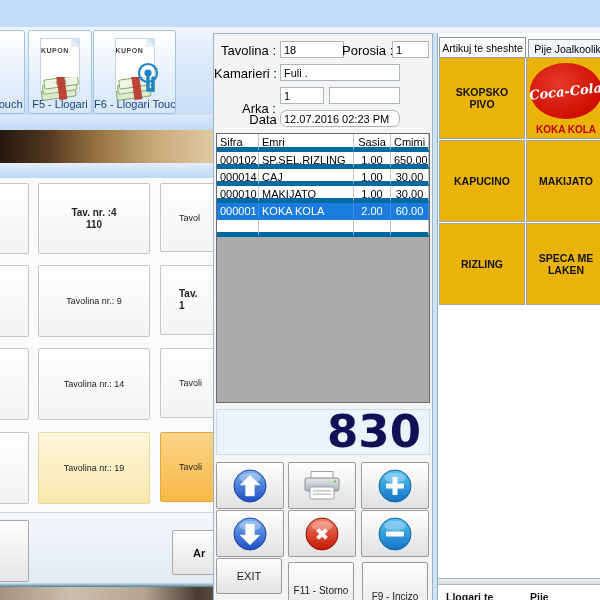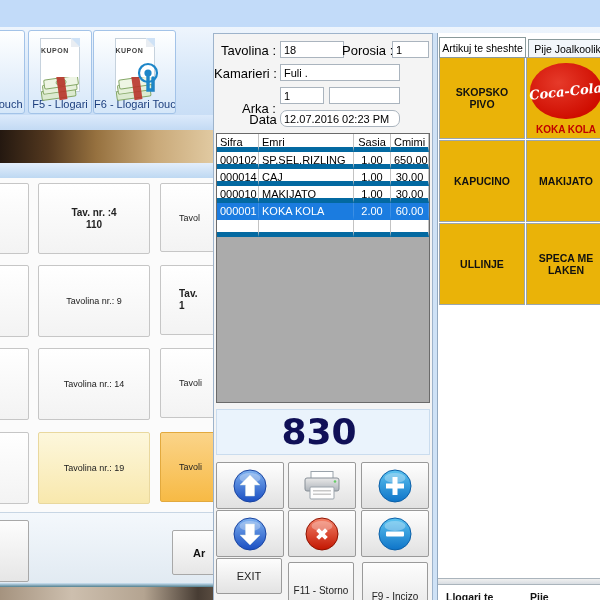--- a/index.html
+++ b/index.html
@@ -67,21 +67,21 @@
         border:1px solid #6a6a6a;box-sizing:border-box;font-size:11px;overflow:hidden;}
   .grow{display:grid;grid-template-columns:42px 95px 37px 1fr;height:17px;line-height:16px;background:#fff;}
   .grow.hdr{height:18px;line-height:17px;}
   .gcell{border-right:1px solid #c3c3c3;border-bottom:5px solid #0369a1;padding:0 3px;overflow:hidden;
          white-space:nowrap;box-sizing:border-box;}
   .gcell.num{text-align:center;}
   .grow.sel .gcell{background:#1b7ce0;color:#fff;border-right-color:#3c8fe4;border-bottom-color:#1b7ce0;}
 
   .totalbox{position:absolute;left:2px;top:375px;width:214px;height:46px;background:#eaf3fc;
             border:1px solid #cadcee;box-sizing:border-box;}
-  .totalval{font-size:36px;font-weight:bold;color:#101057;text-align:center;padding-right:8px;
+  .totalval{font-size:45px;font-weight:bold;color:#101057;text-align:right;padding-right:8px;
             line-height:44px;font-family:"DejaVu Sans",sans-serif;}
 
   .icobtn{position:absolute;width:66px;height:45px;border:1px solid #9a9a9a;border-radius:2px;
           background:linear-gradient(#fefefe,#e1e1e1);display:flex;align-items:center;justify-content:center;}
   .txtbtn{position:absolute;border:1px solid #9a9a9a;border-radius:2px;color:#222;
           background:linear-gradient(#fdfdfd,#e3e3e3);display:flex;justify-content:center;font-size:10px;}
   .exitbtn{left:2px;top:524px;width:64px;height:34px;align-items:center;font-size:11px;}
   .f11btn{left:74px;top:528px;width:66px;height:60px;align-items:flex-start;padding-top:22px;box-sizing:border-box;}
   .f9btn{left:148px;top:528px;width:66px;height:60px;align-items:flex-start;padding-top:28px;box-sizing:border-box;}
 
@@ -354,21 +354,21 @@
         <div class="cola-ellipse">
           <span class="cola-script">Coca-Cola</span>
         </div>
         <div class="cola-label">KOKA KOLA</div>
       </div>
     </div>
 
     <div class="pcell" style="left:1px;top:107px;width:86px;height:82px;">KAPUCINO</div>
     <div class="pcell" style="left:88px;top:107px;width:80px;height:82px;">MAKIJATO</div>
 
-    <div class="pcell" style="left:1px;top:190px;width:86px;height:82px;">ULLINJE</div>
+    <div class="pcell" style="left:1px;top:190px;width:86px;height:82px;">RIZLING</div>
     <div class="pcell" style="left:88px;top:190px;width:80px;height:82px;">SPECA ME LAKEN</div>
 
     <div class="bdiv"></div>
     <div class="bpart" style="left:8px;width:72px;">Llogari te</div>
     <div class="bpart" style="left:92px;width:40px;">Pije</div>
   </div>
 
 </div>
 
 </body></html>

